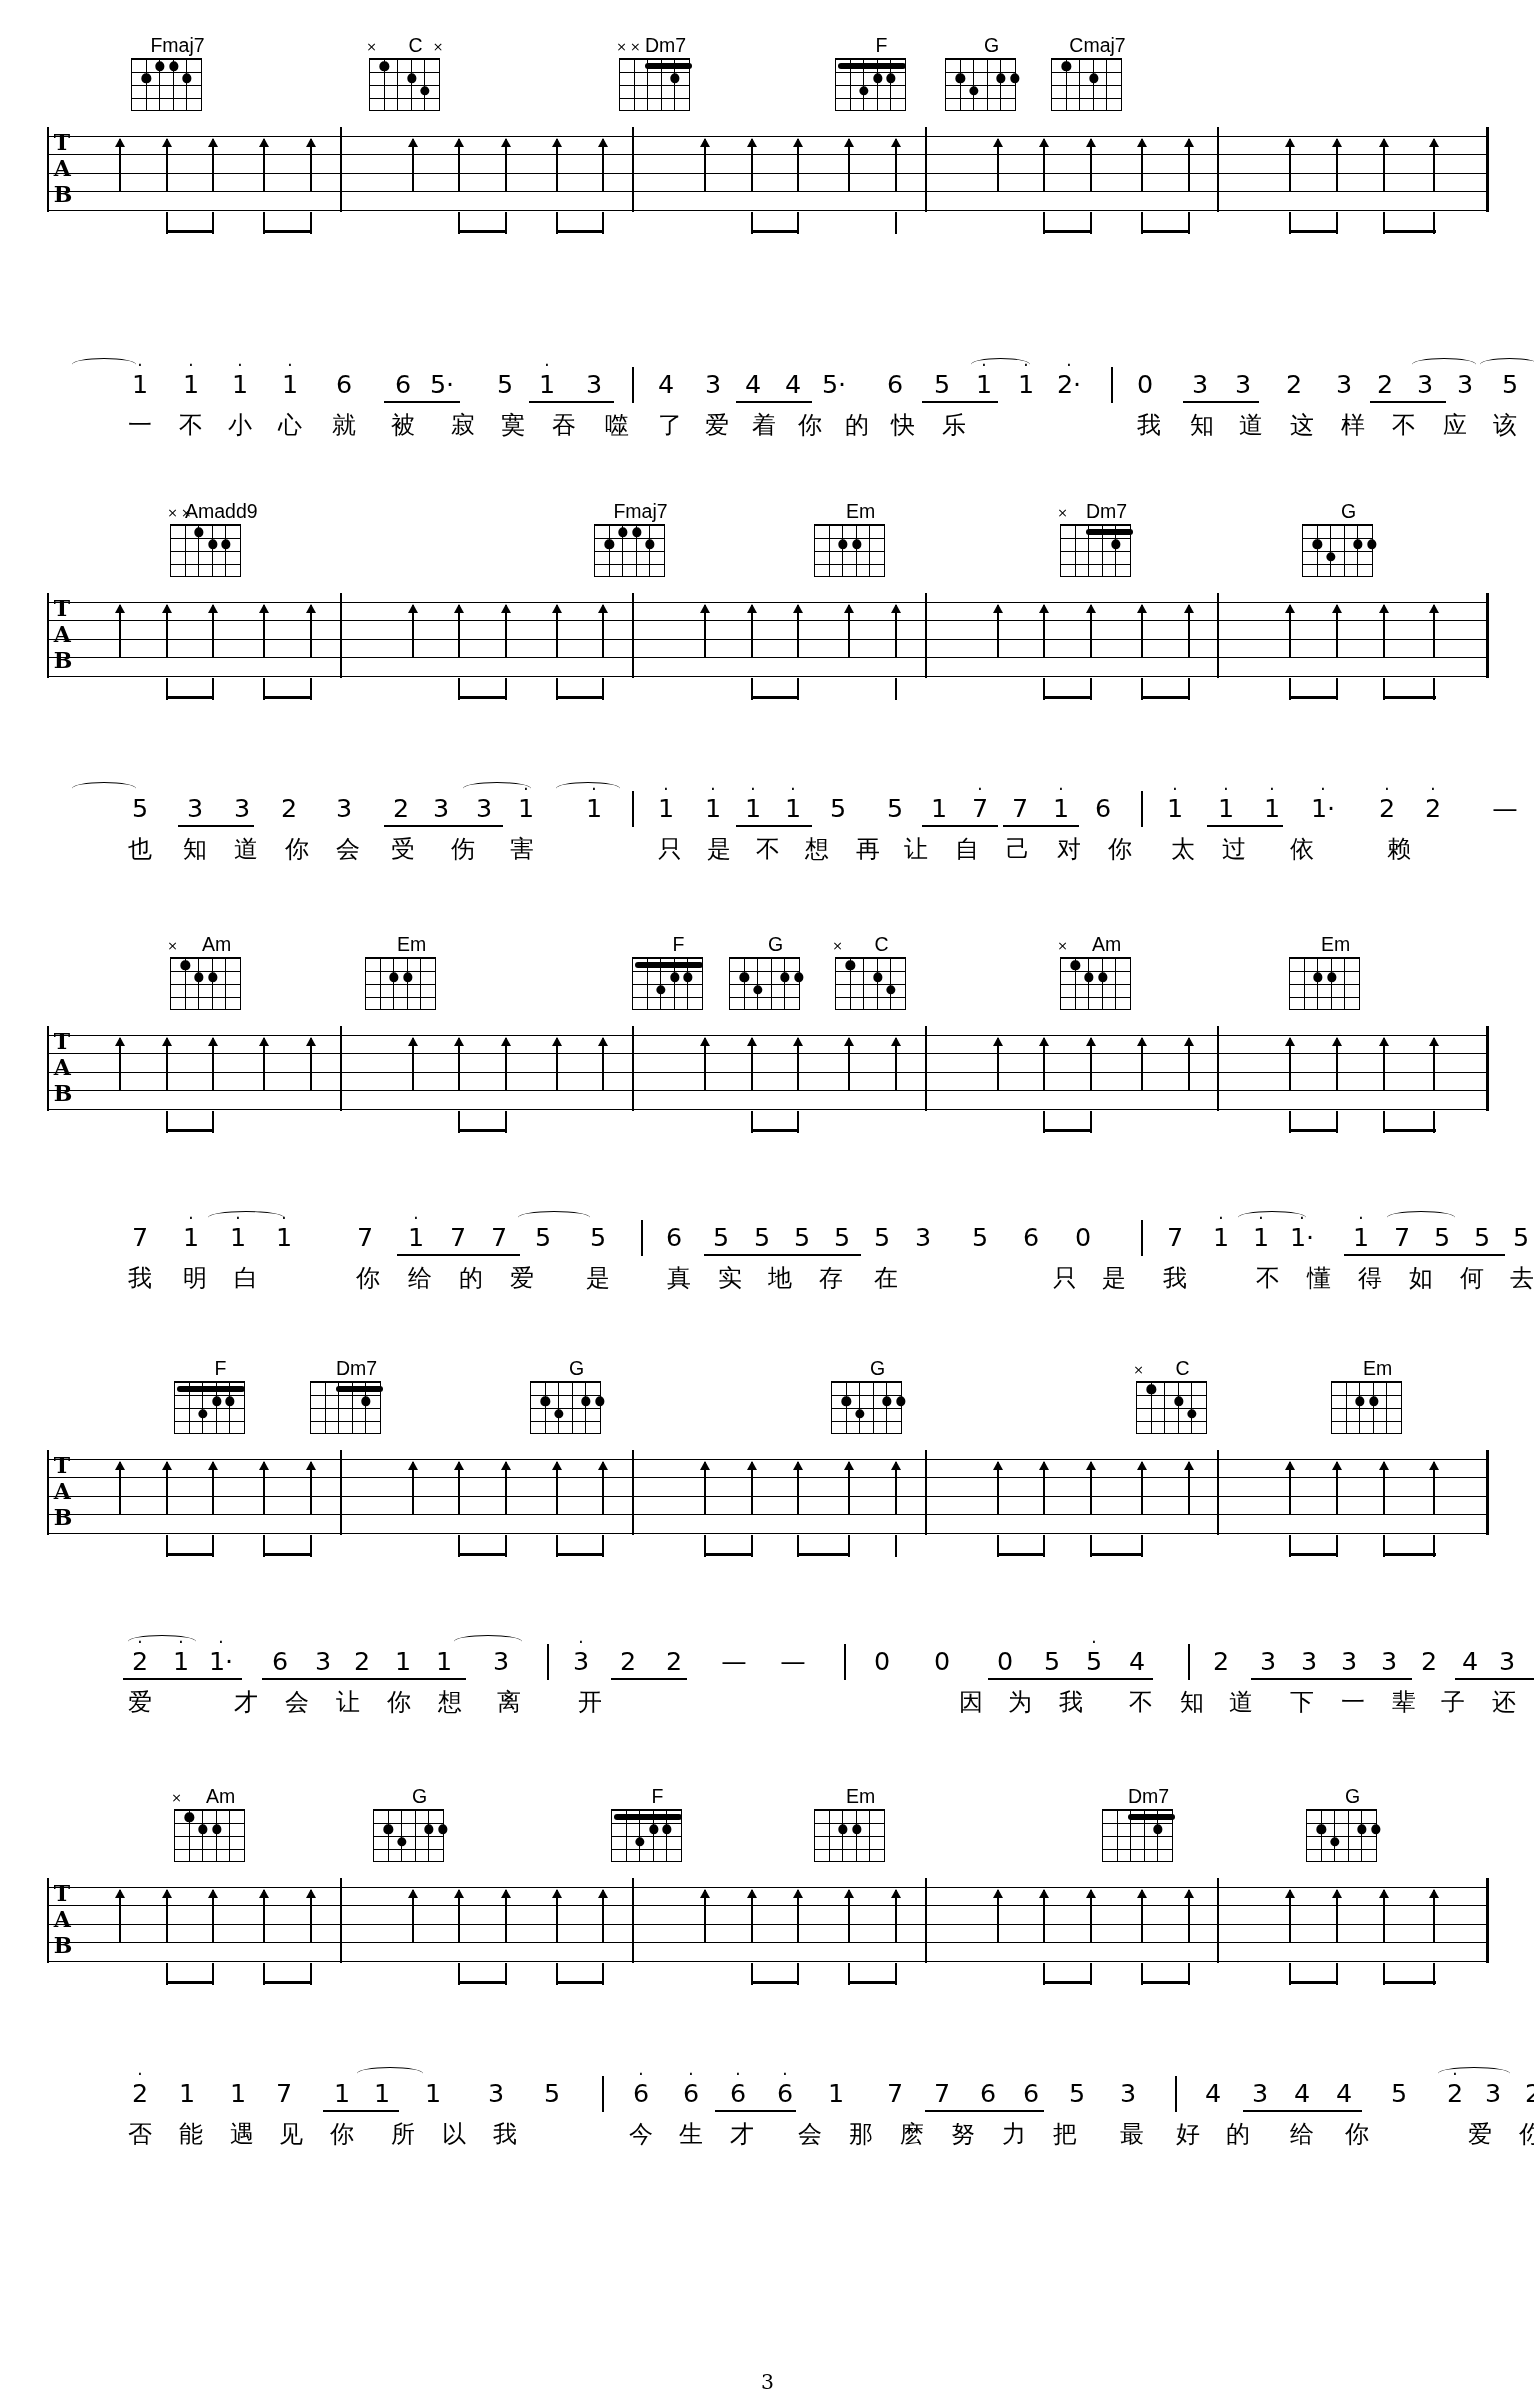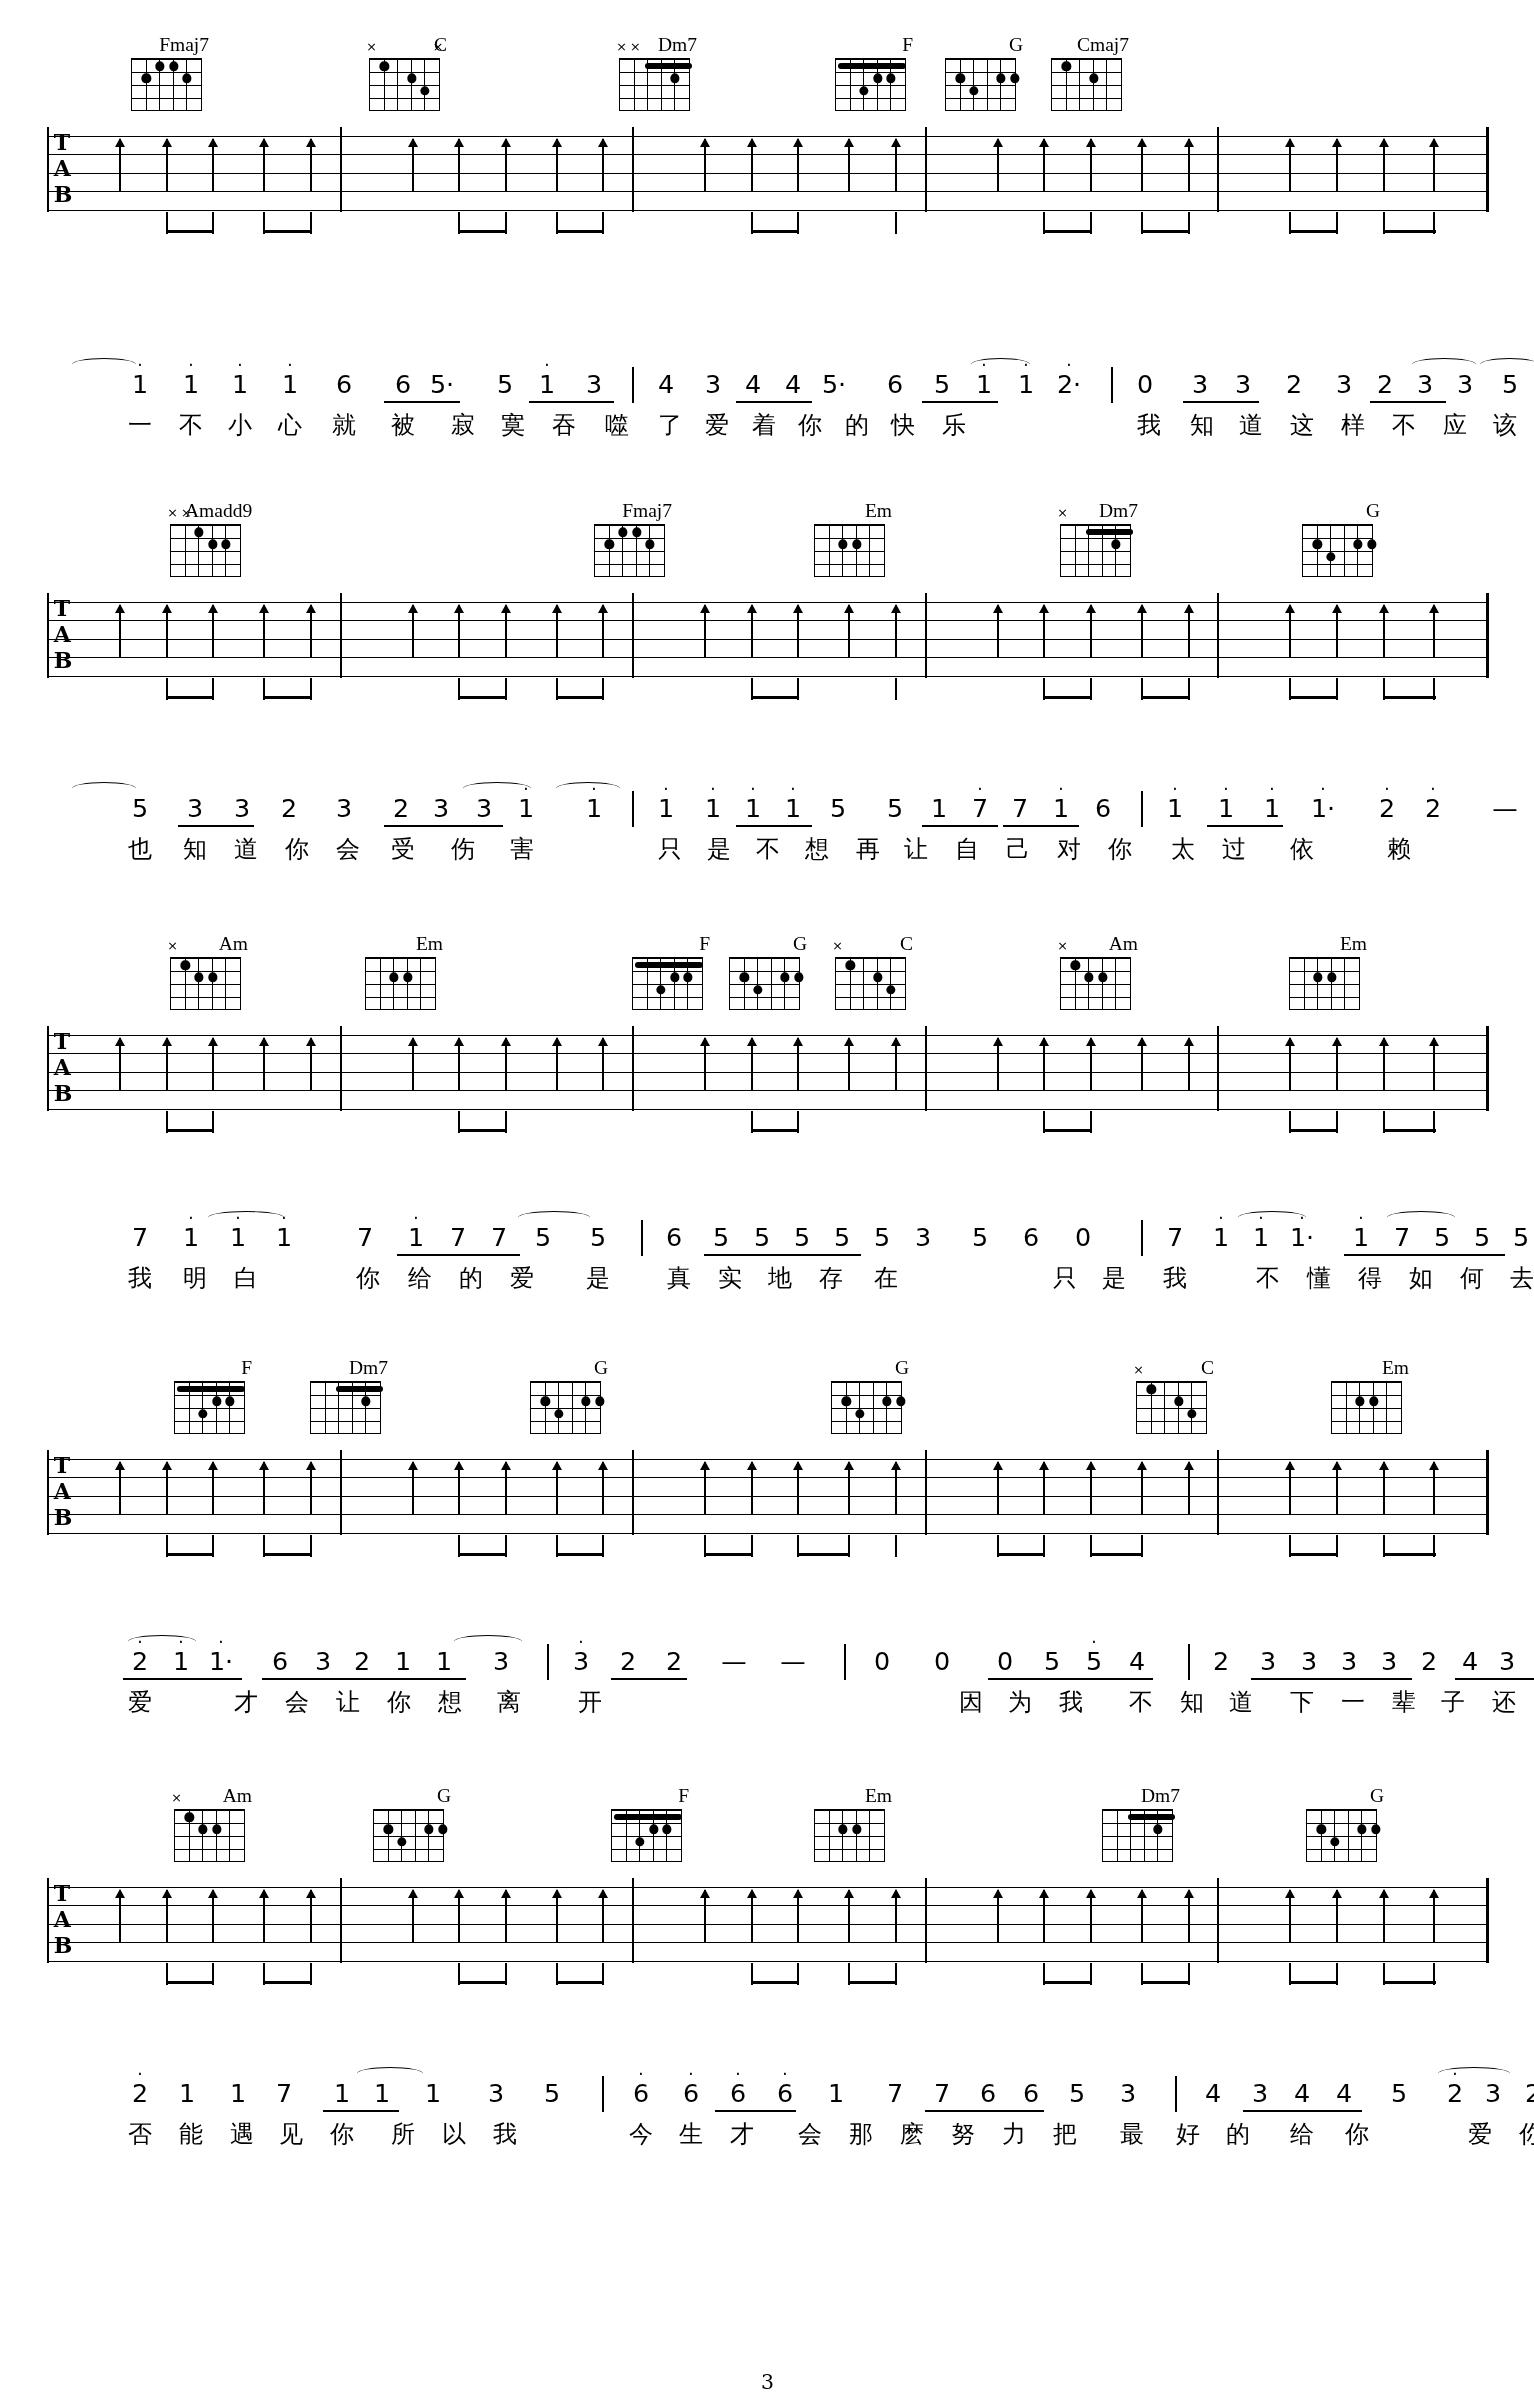--- a/index.html
+++ b/index.html
@@ -49,23 +49,23 @@
   
   .chordrow {
     position: relative;
     height: 93px;
   }
   .chord {
     position: absolute;
     width: 78px;
   }
   .chord .cname {
-    font-family: Liberation Serif, serif;
+    font-family: Liberation Sans, sans-serif;
     font-size: 19.5px;
-    text-align: right;
+    text-align: center;
     margin-left: 15px;
     margin-bottom: 1.7px;
     height: 22px;
     white-space: nowrap;
   }
   .grid {
     position: relative;
     width: 71px;
     height: 53px;
     border: 1.7px solid #000;

